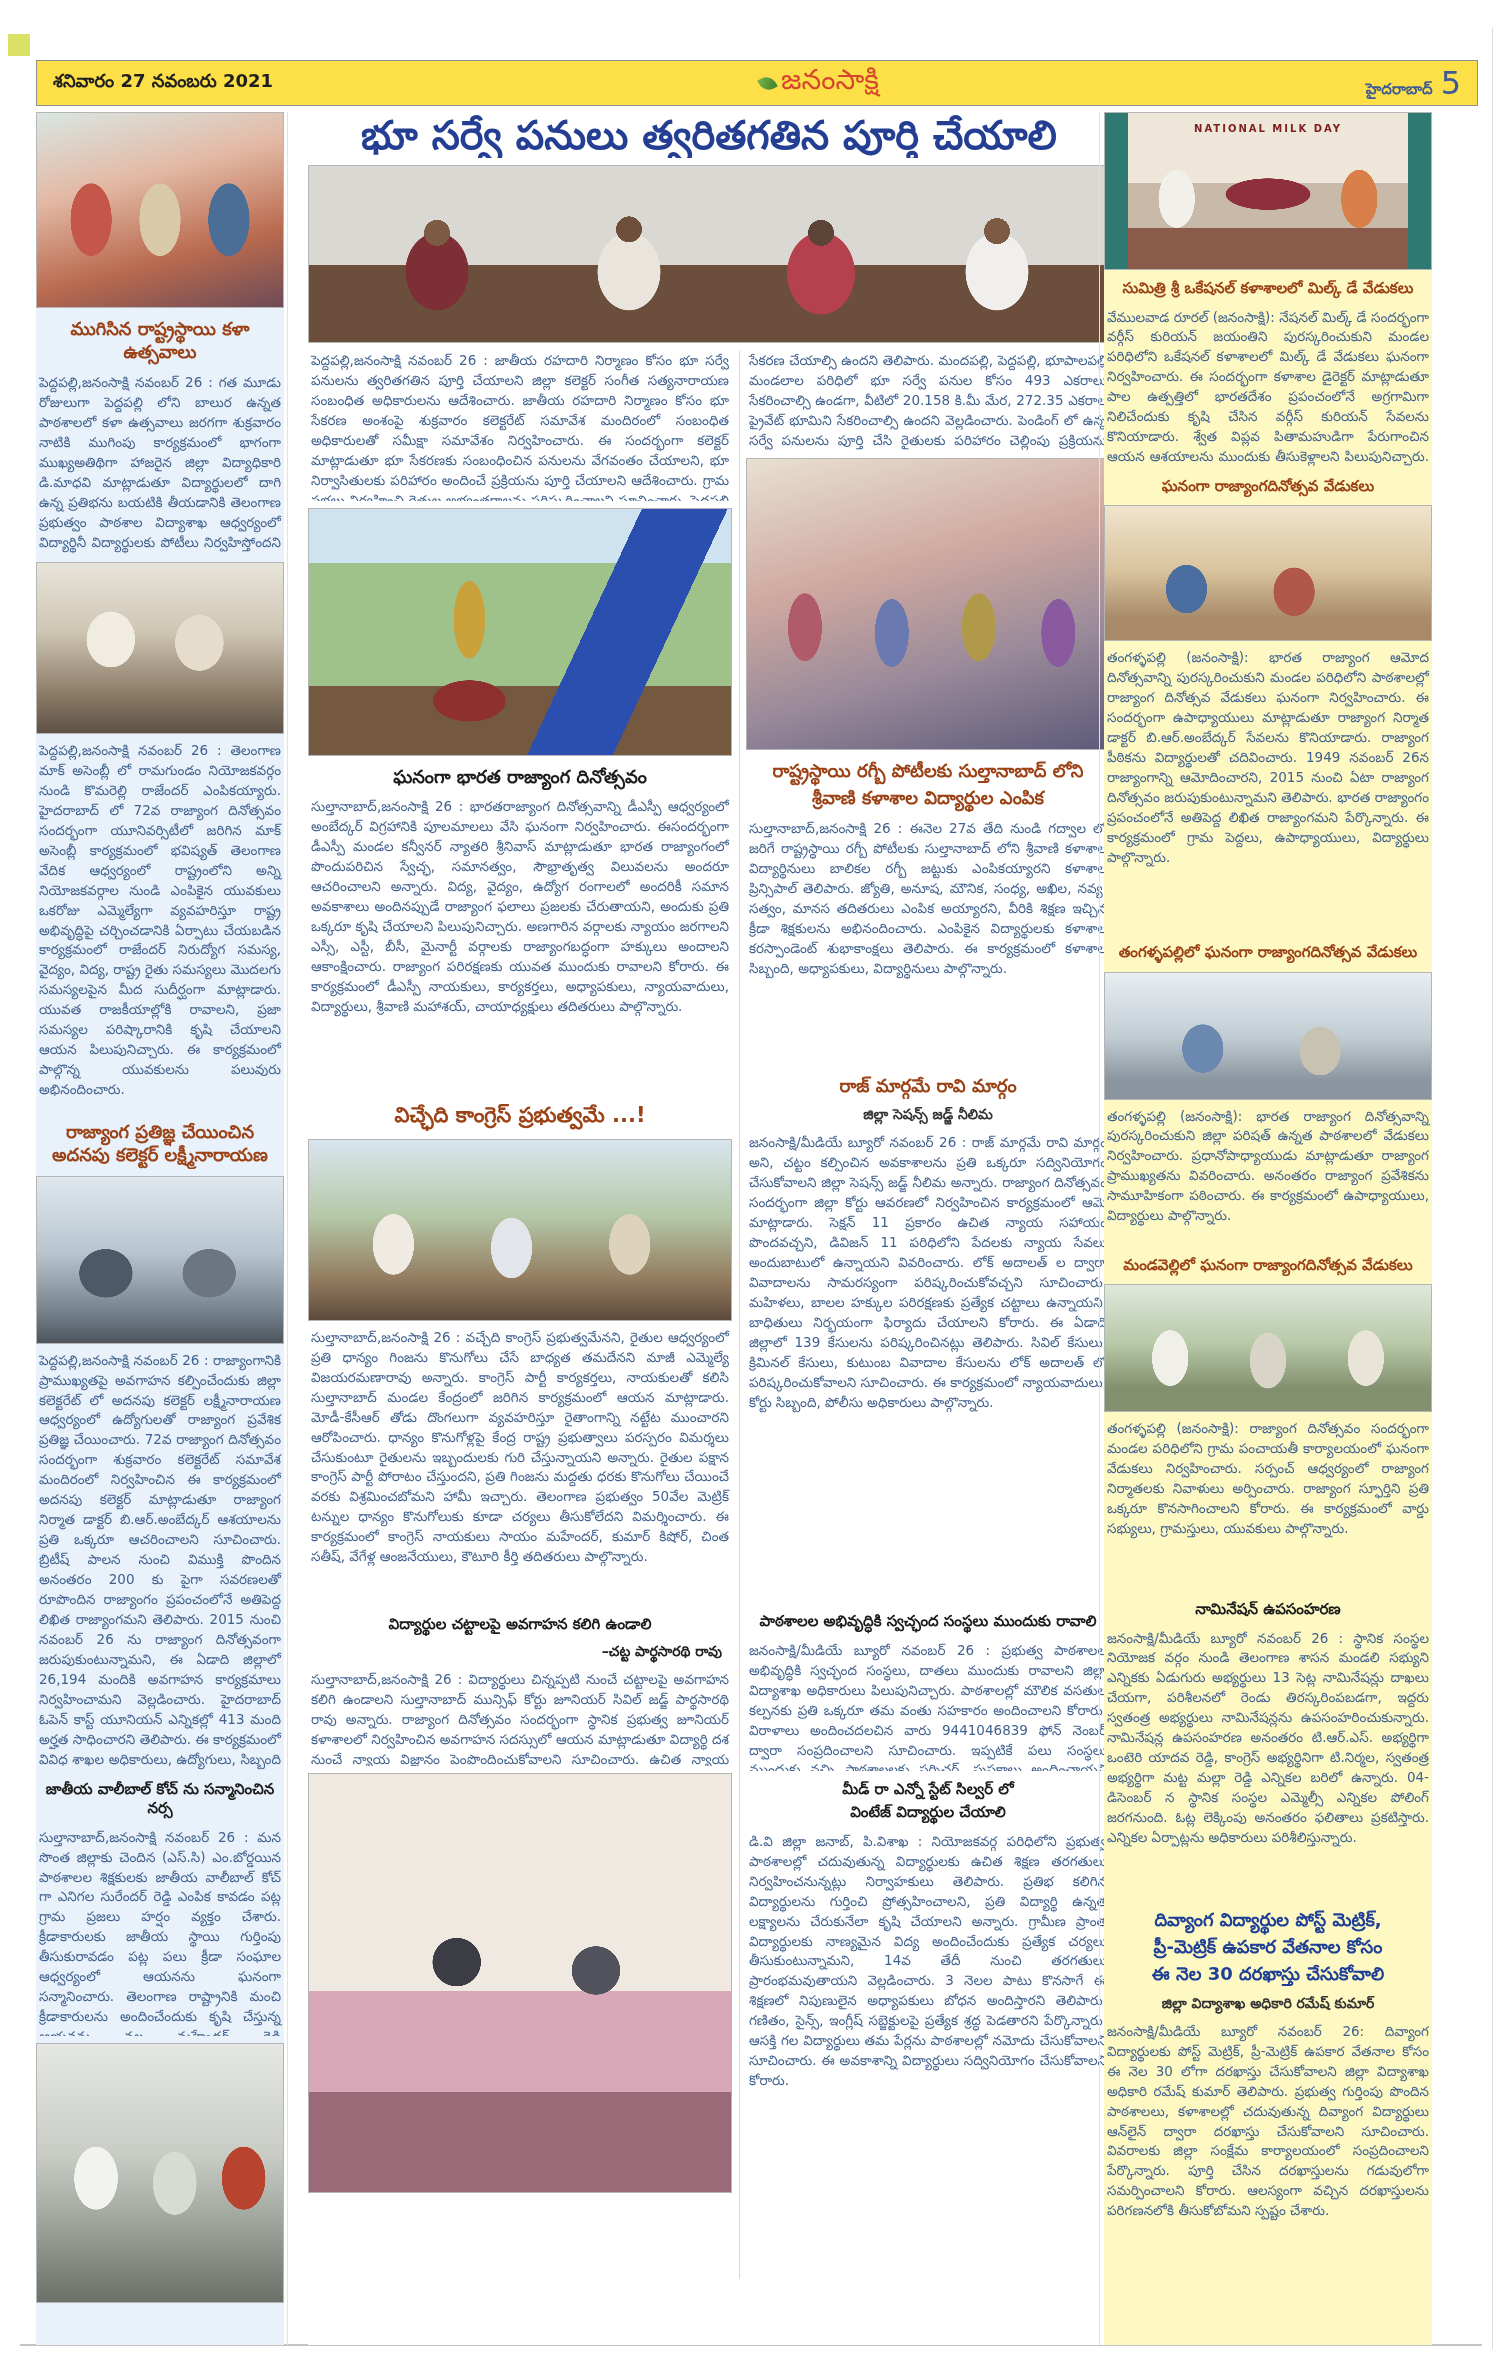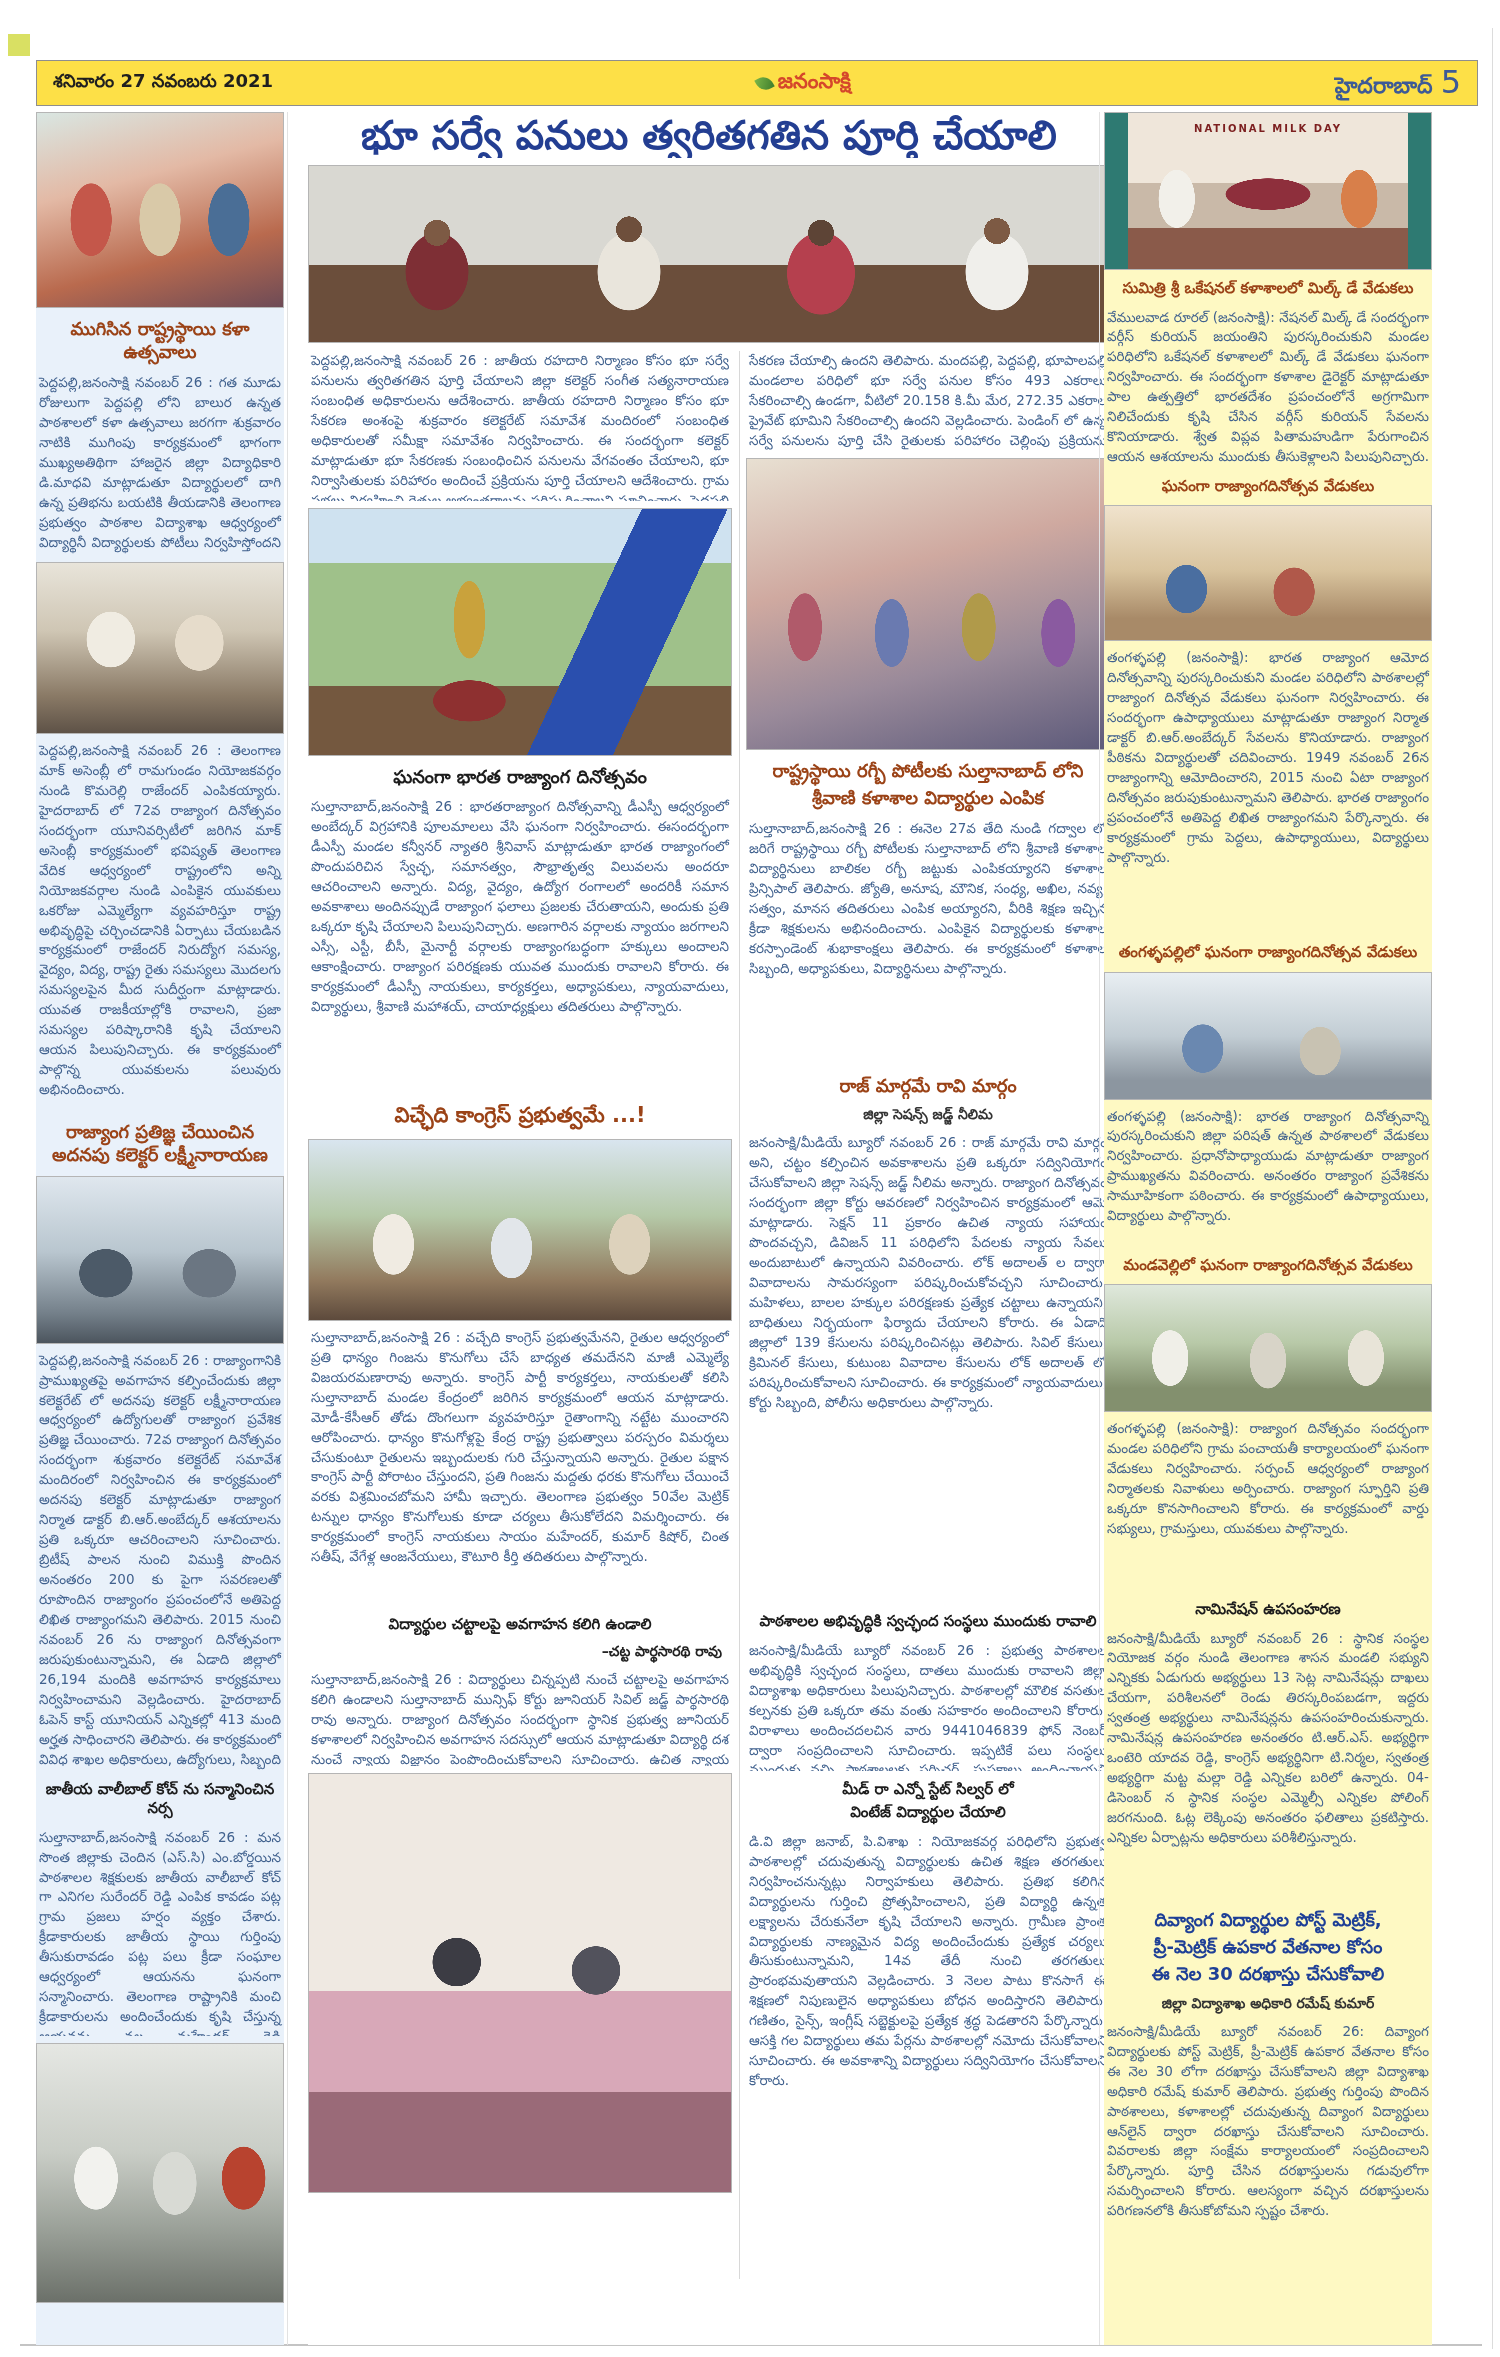--- a/index.html
+++ b/index.html
@@ -9,23 +9,23 @@
   .edge-right{position:absolute;right:7px;top:28px;bottom:8px;width:1px;background:#dcdcdc;}
   .bottom-rule{position:absolute;left:20px;right:18px;top:2344px;height:2px;background:#c4c4c4;}
 
   
   .hdr{position:absolute;left:36px;right:22px;top:60px;height:46px;border:1px solid #8e8e8e;
        background:#fde047;display:flex;align-items:center;justify-content:space-between;padding:0 16px;box-sizing:border-box;}
   .hdr-date{font-size:18px;font-weight:bold;color:#1f1f1f;}
   .masthead{display:flex;align-items:center;gap:6px;}
   .leaf{width:15px;height:15px;background:linear-gradient(135deg,#7ab648,#3f7d2c);
         border-radius:0 75% 0 75%;transform:rotate(-30deg);display:inline-block;}
-  .masthead-title{font-size:21px;font-weight:bold;color:#d5472b;}
+  .masthead-title{font-size:28px;font-weight:normal;color:#d5472b;}
   .citypg{display:flex;align-items:baseline;gap:8px;color:#3d5a96;}
-  .city{font-size:22px;font-weight:bold;}
+  .city{font-size:15px;font-weight:bold;}
   .pgnum{font-size:32px;font-weight:normal;}
 
   
   .col{position:absolute;top:112px;height:2233px;overflow:hidden;}
   .col-left{left:36px;width:248px;background:#e9f1fa;}
   .col-center{left:308px;width:802px;background:#fff;}
   .col-right{left:1104px;width:328px;background:#fef9c3;}
   .vline{position:absolute;top:112px;height:2233px;width:1px;background:#e2e2e2;}
   .v1{left:287px}.v2{left:1099px}
 

